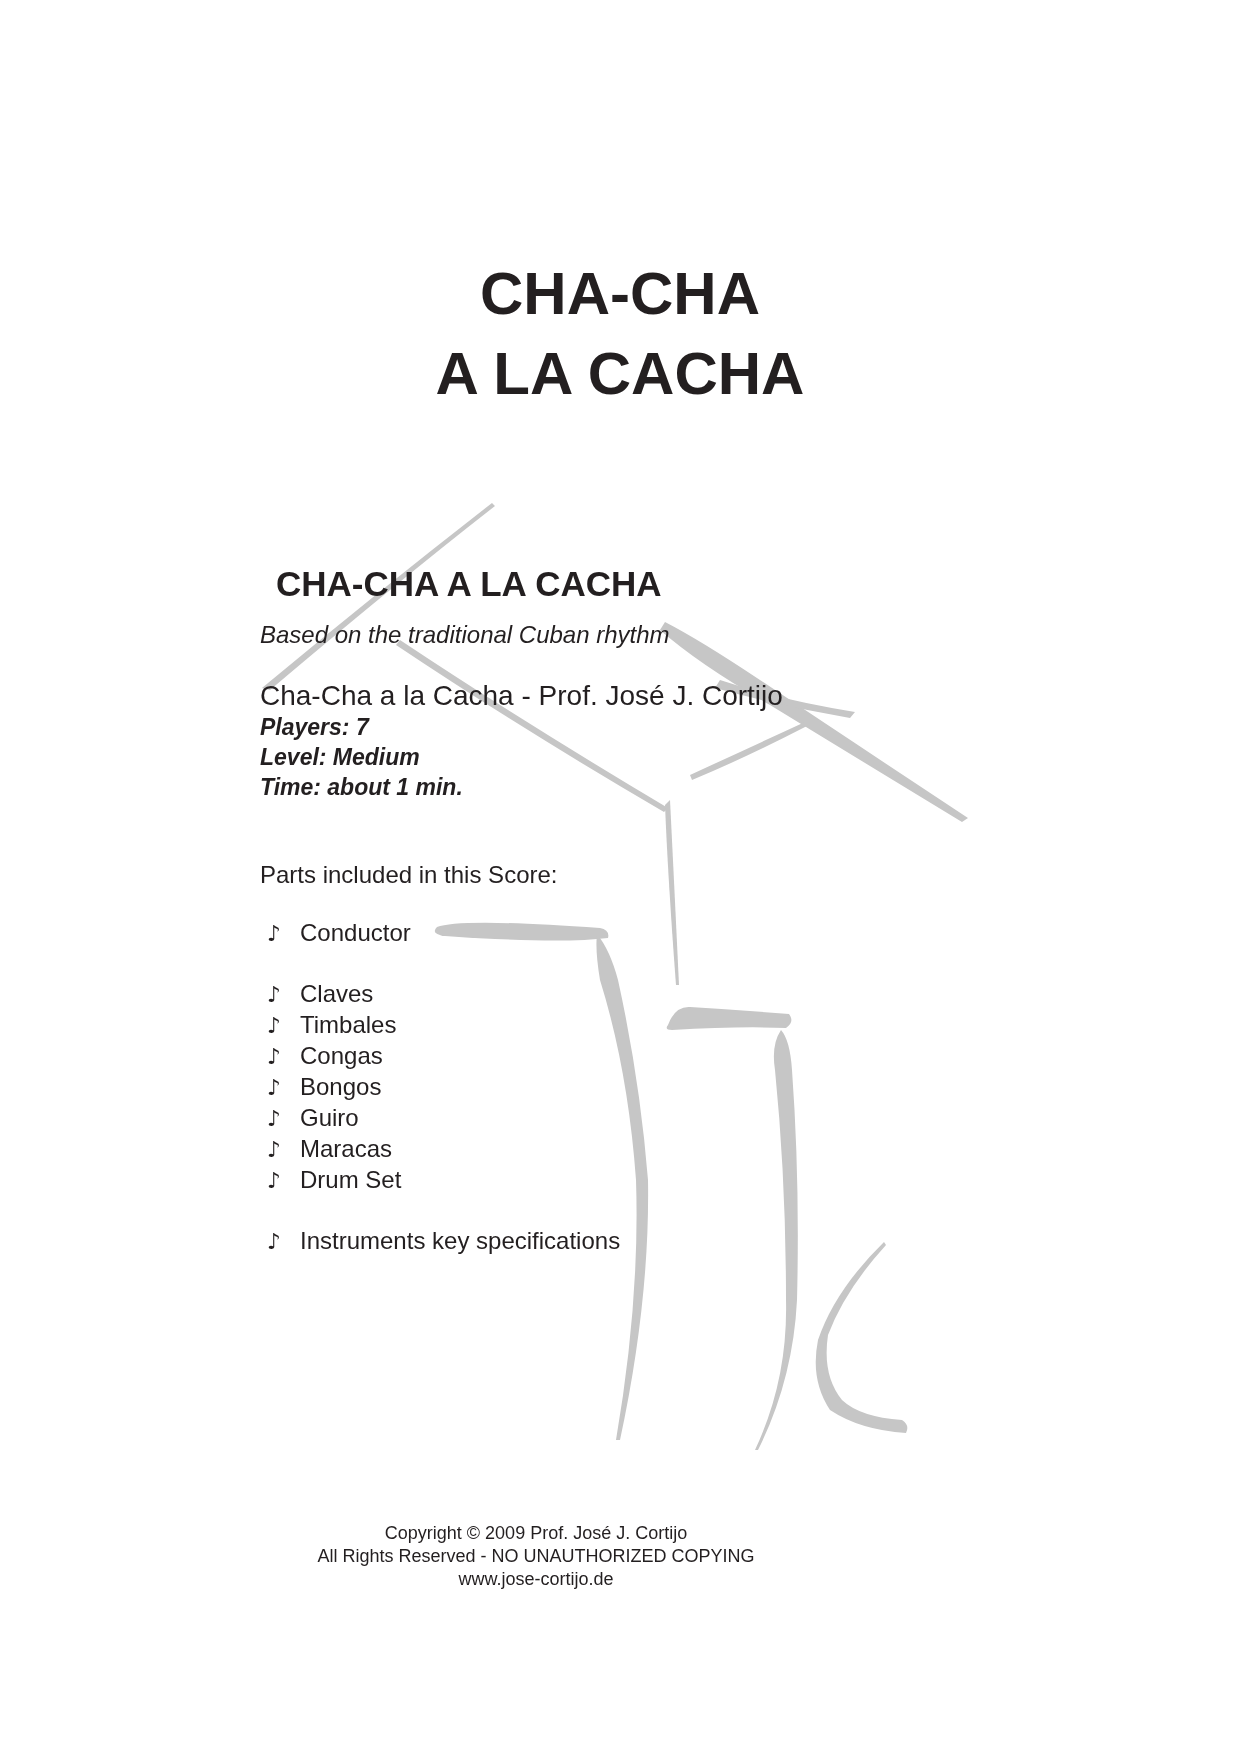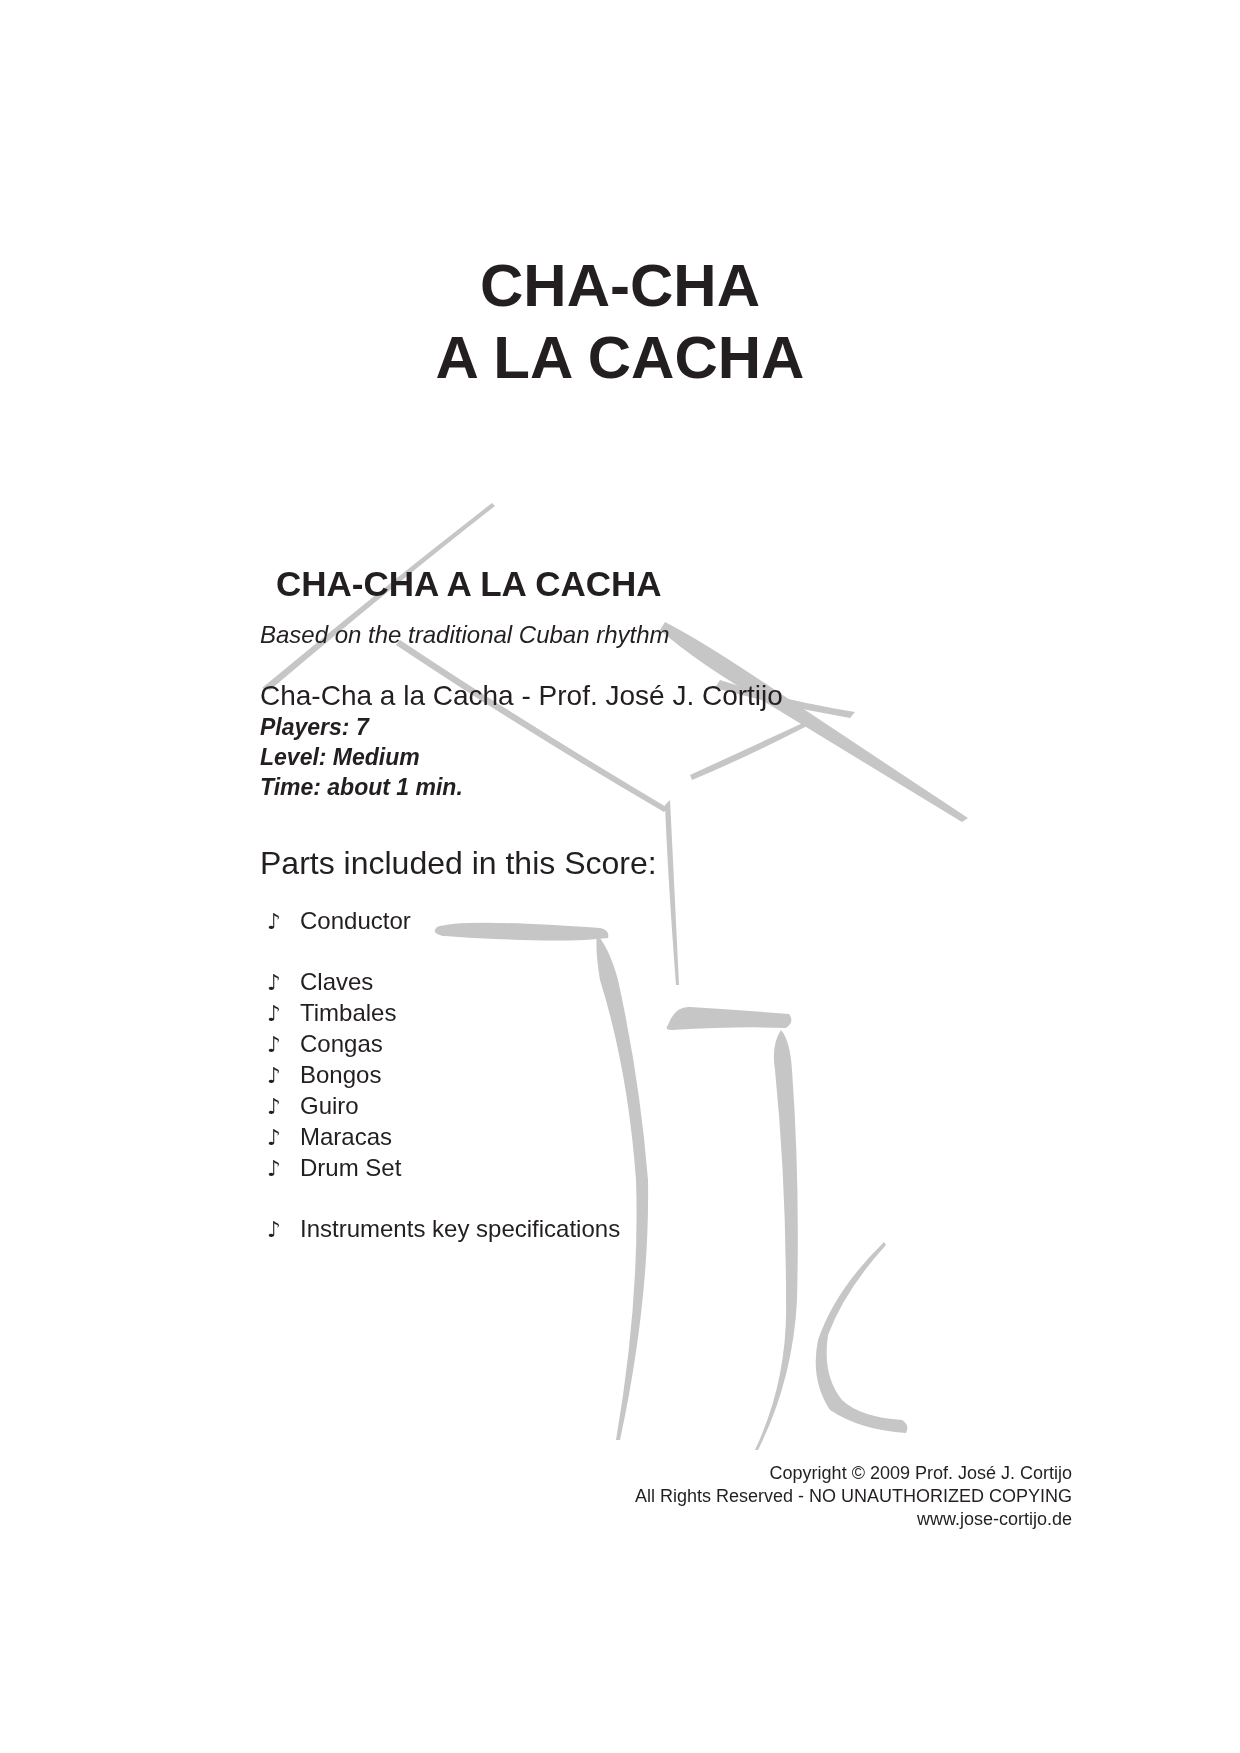--- a/index.html
+++ b/index.html
@@ -28,21 +28,21 @@
       left: 0;
       width: 1240px;
       text-align: center;
       font-weight: bold;
       font-size: 60px;
       line-height: 72px;
       top: 250px;
       z-index: 1;
       letter-spacing: 0px;
     }
-    .main-title div { margin: 0; }
+    .main-title div { margin: 8px; }
     .content {
       position: absolute;
       left: 260px;
       top: 548px;
       z-index: 1;
       width: 700px;
     }
     .sub-title {
       font-weight: bold;
       font-size: 35px;
@@ -61,23 +61,23 @@
       line-height: 32px;
       margin-top: 30px;
     }
     .meta-line {
       font-weight: bold;
       font-style: italic;
       font-size: 23px;
       line-height: 30px;
     }
     .parts-heading {
-      font-size: 32px;
+      font-size: 24px;
       line-height: 34px;
-      margin-top: 44px;
+      margin-top: 56px;
     }
     .parts-list {
       list-style: none;
       margin: 0;
       padding: 0;
     }
     .part {
       font-size: 24px;
       line-height: 30px;
       display: flex;
@@ -90,22 +90,22 @@
       font-size: 22px;
       font-family: "DejaVu Sans", sans-serif;
     }
     .group-1 { margin-top: 26px; }
     .group-2 { margin-top: 30px; }
     .group-3 { margin-top: 30px; }
     .footer {
       position: absolute;
       left: 0;
       width: 1072px;
-      top: 1462px;
-      text-align: right;
+      top: 1522px;
+      text-align: center;
       font-size: 18px;
       line-height: 23px;
       z-index: 1;
     }
   </style>
 </head>
 <body>
 
 <svg class="art" viewBox="0 0 1240 1753" xmlns="http://www.w3.org/2000/svg">
   <g fill="#c6c6c6" stroke="none">

